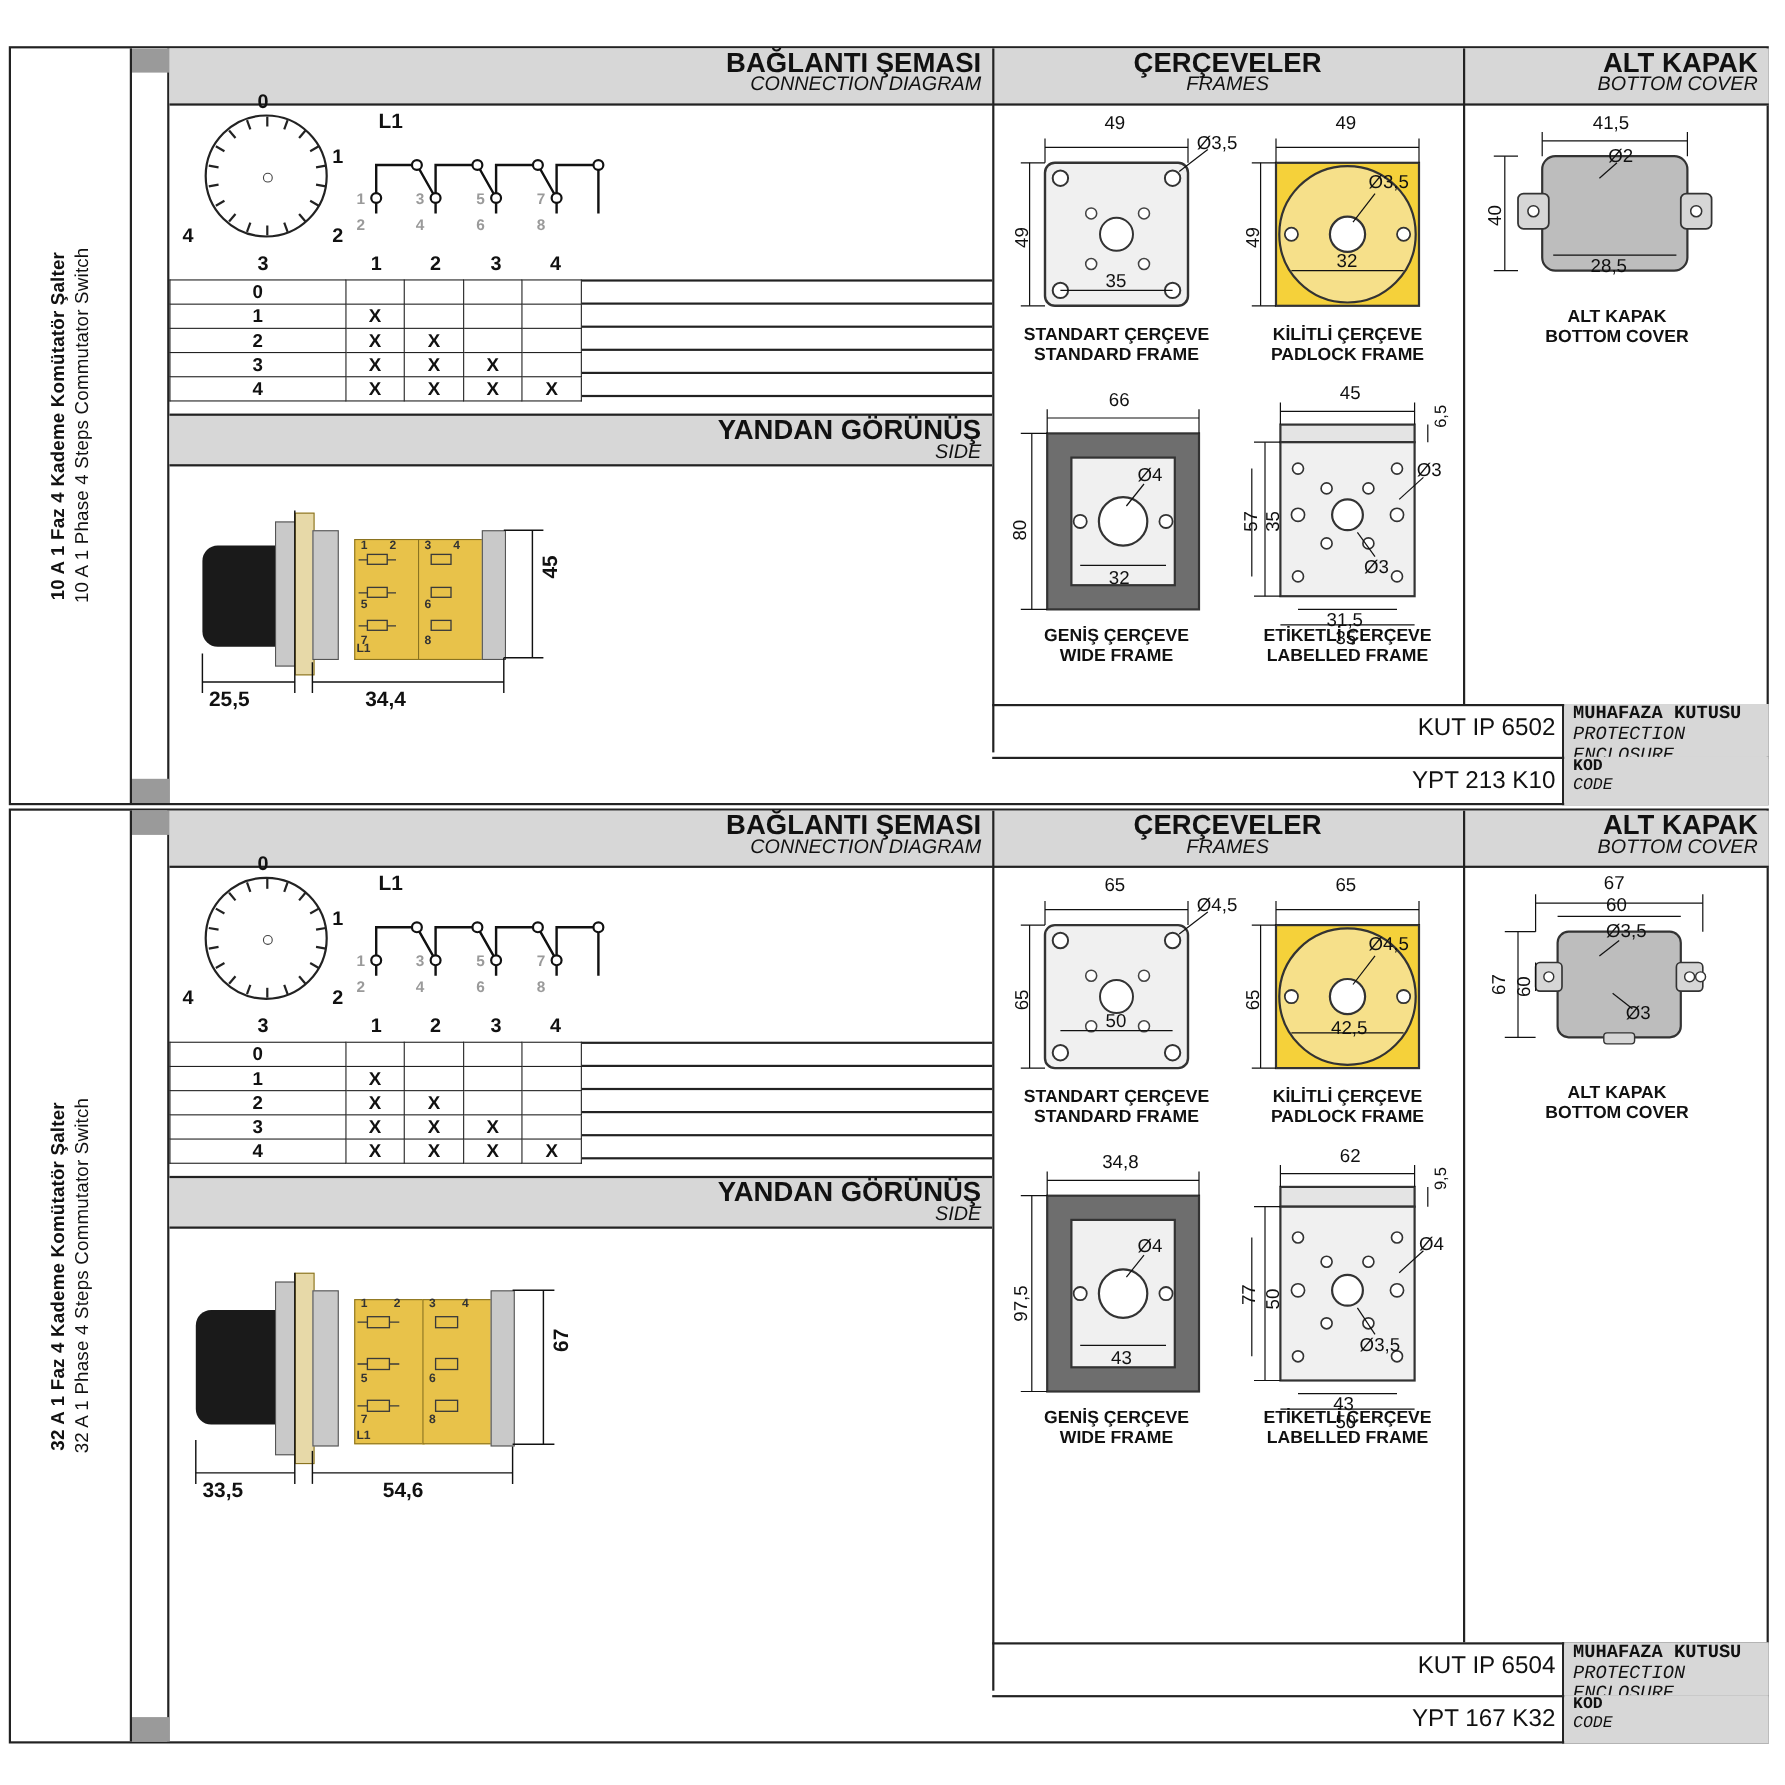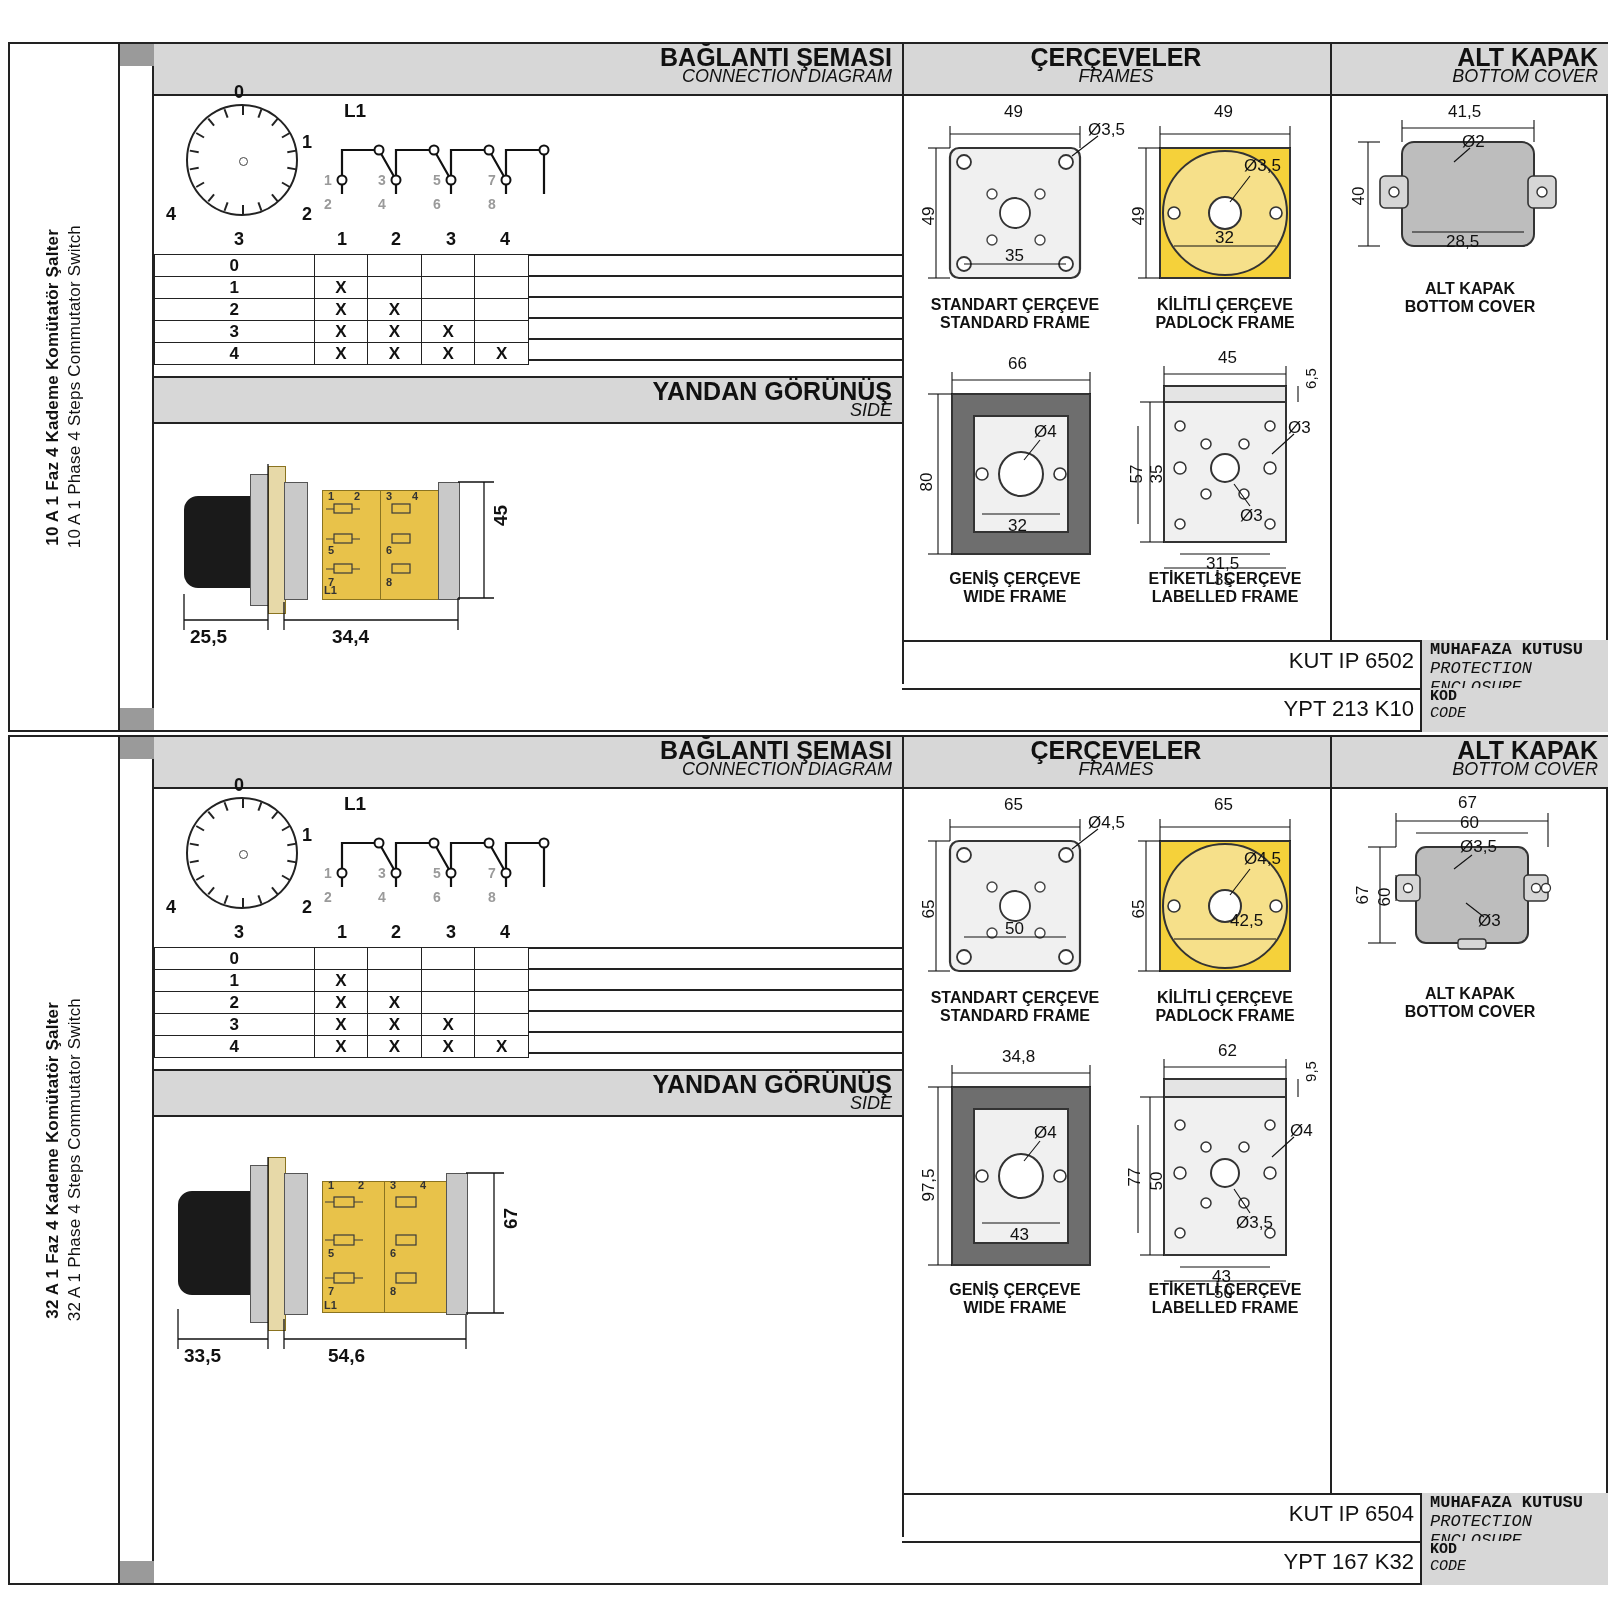--- a/index.html
+++ b/index.html
@@ -611,21 +611,21 @@
             <line x1="114" y1="28" x2="114" y2="220"></line>
             <line x1="130" y1="210" x2="312" y2="210"></line>
             <line x1="130" y1="190" x2="130" y2="220"></line>
             <line x1="312" y1="186" x2="312" y2="220"></line>
             <line x1="340" y1="44" x2="340" y2="184"></line>
             <line x1="312" y1="44" x2="350" y2="44"></line>
             <line x1="312" y1="184" x2="350" y2="184"></line>
           </g>
         </svg>
         <div class="dimtxt" style="left:30px;top:216px;">33,5</div>
-        <div class="dimtxt" style="left:174px;top:216px;text-align:center;">54,6</div>
+        <div class="dimtxt" style="left:194px;top:216px;text-align:center;">54,6</div>
         <div class="dimtxt" style="left:346px;top:100px;transform:rotate(-90deg);transform-origin:left top;">67</div>
       </div>
 
       <div class="fbox" style="left:758px;top:62px;width:210px;height:250px;">
         <svg width="210" height="210" viewBox="0 0 210 210">
           <rect x="38" y="42" width="130" height="130" rx="9" fill="#f0f0f0" stroke="#333" stroke-width="2.2"></rect>
           <circle cx="52" cy="56" r="7" fill="#fff" stroke="#333" stroke-width="1.8"></circle>
           <circle cx="154" cy="56" r="7" fill="#fff" stroke="#333" stroke-width="1.8"></circle>
           <circle cx="52" cy="158" r="7" fill="#fff" stroke="#333" stroke-width="1.8"></circle>
           <circle cx="154" cy="158" r="7" fill="#fff" stroke="#333" stroke-width="1.8"></circle>
@@ -668,21 +668,21 @@
               <line x1="168" y1="20" x2="168" y2="42"></line>
             <line x1="24" y1="42" x2="24" y2="172"></line>
               <line x1="16" y1="42" x2="38" y2="42"></line>
               <line x1="16" y1="172" x2="38" y2="172"></line>
             <line x1="52" y1="140" x2="154" y2="140"></line>
             <line x1="108" y1="96" x2="128" y2="70"></line>
           </g>
         </svg>
         <div class="dim" style="left:92px;top:-4px;font-size:17px;">65</div>
         <div class="dim" style="left:8px;top:100px;font-size:17px;transform:rotate(-90deg);">65</div>
-        <div class="dim" style="left:88px;top:112px;font-size:17px;margin-left:20px;">42,5</div>
+        <div class="dim" style="left:88px;top:126px;font-size:17px;">42,5</div>
         <div class="dim" style="left:122px;top:50px;font-size:17px;">Ø4,5</div>
         <div class="cap2" style="left:3px;top:190px;">KİLİTLİ ÇERÇEVE</div>
         <div class="cap2" style="left:3px;top:208px;">PADLOCK FRAME</div>
       </div>
 
       <div class="fbox" style="left:758px;top:320px;width:210px;height:280px;">
         <svg width="210" height="250" viewBox="0 0 210 250">
           <rect x="40" y="30" width="138" height="178" fill="#6e6e6e" stroke="#333" stroke-width="2"></rect>
           <rect x="62" y="52" width="94" height="134" fill="#f0f0f0" stroke="#333" stroke-width="2"></rect>
           <circle cx="109" cy="119" r="22" fill="#fff" stroke="#333" stroke-width="2"></circle>

